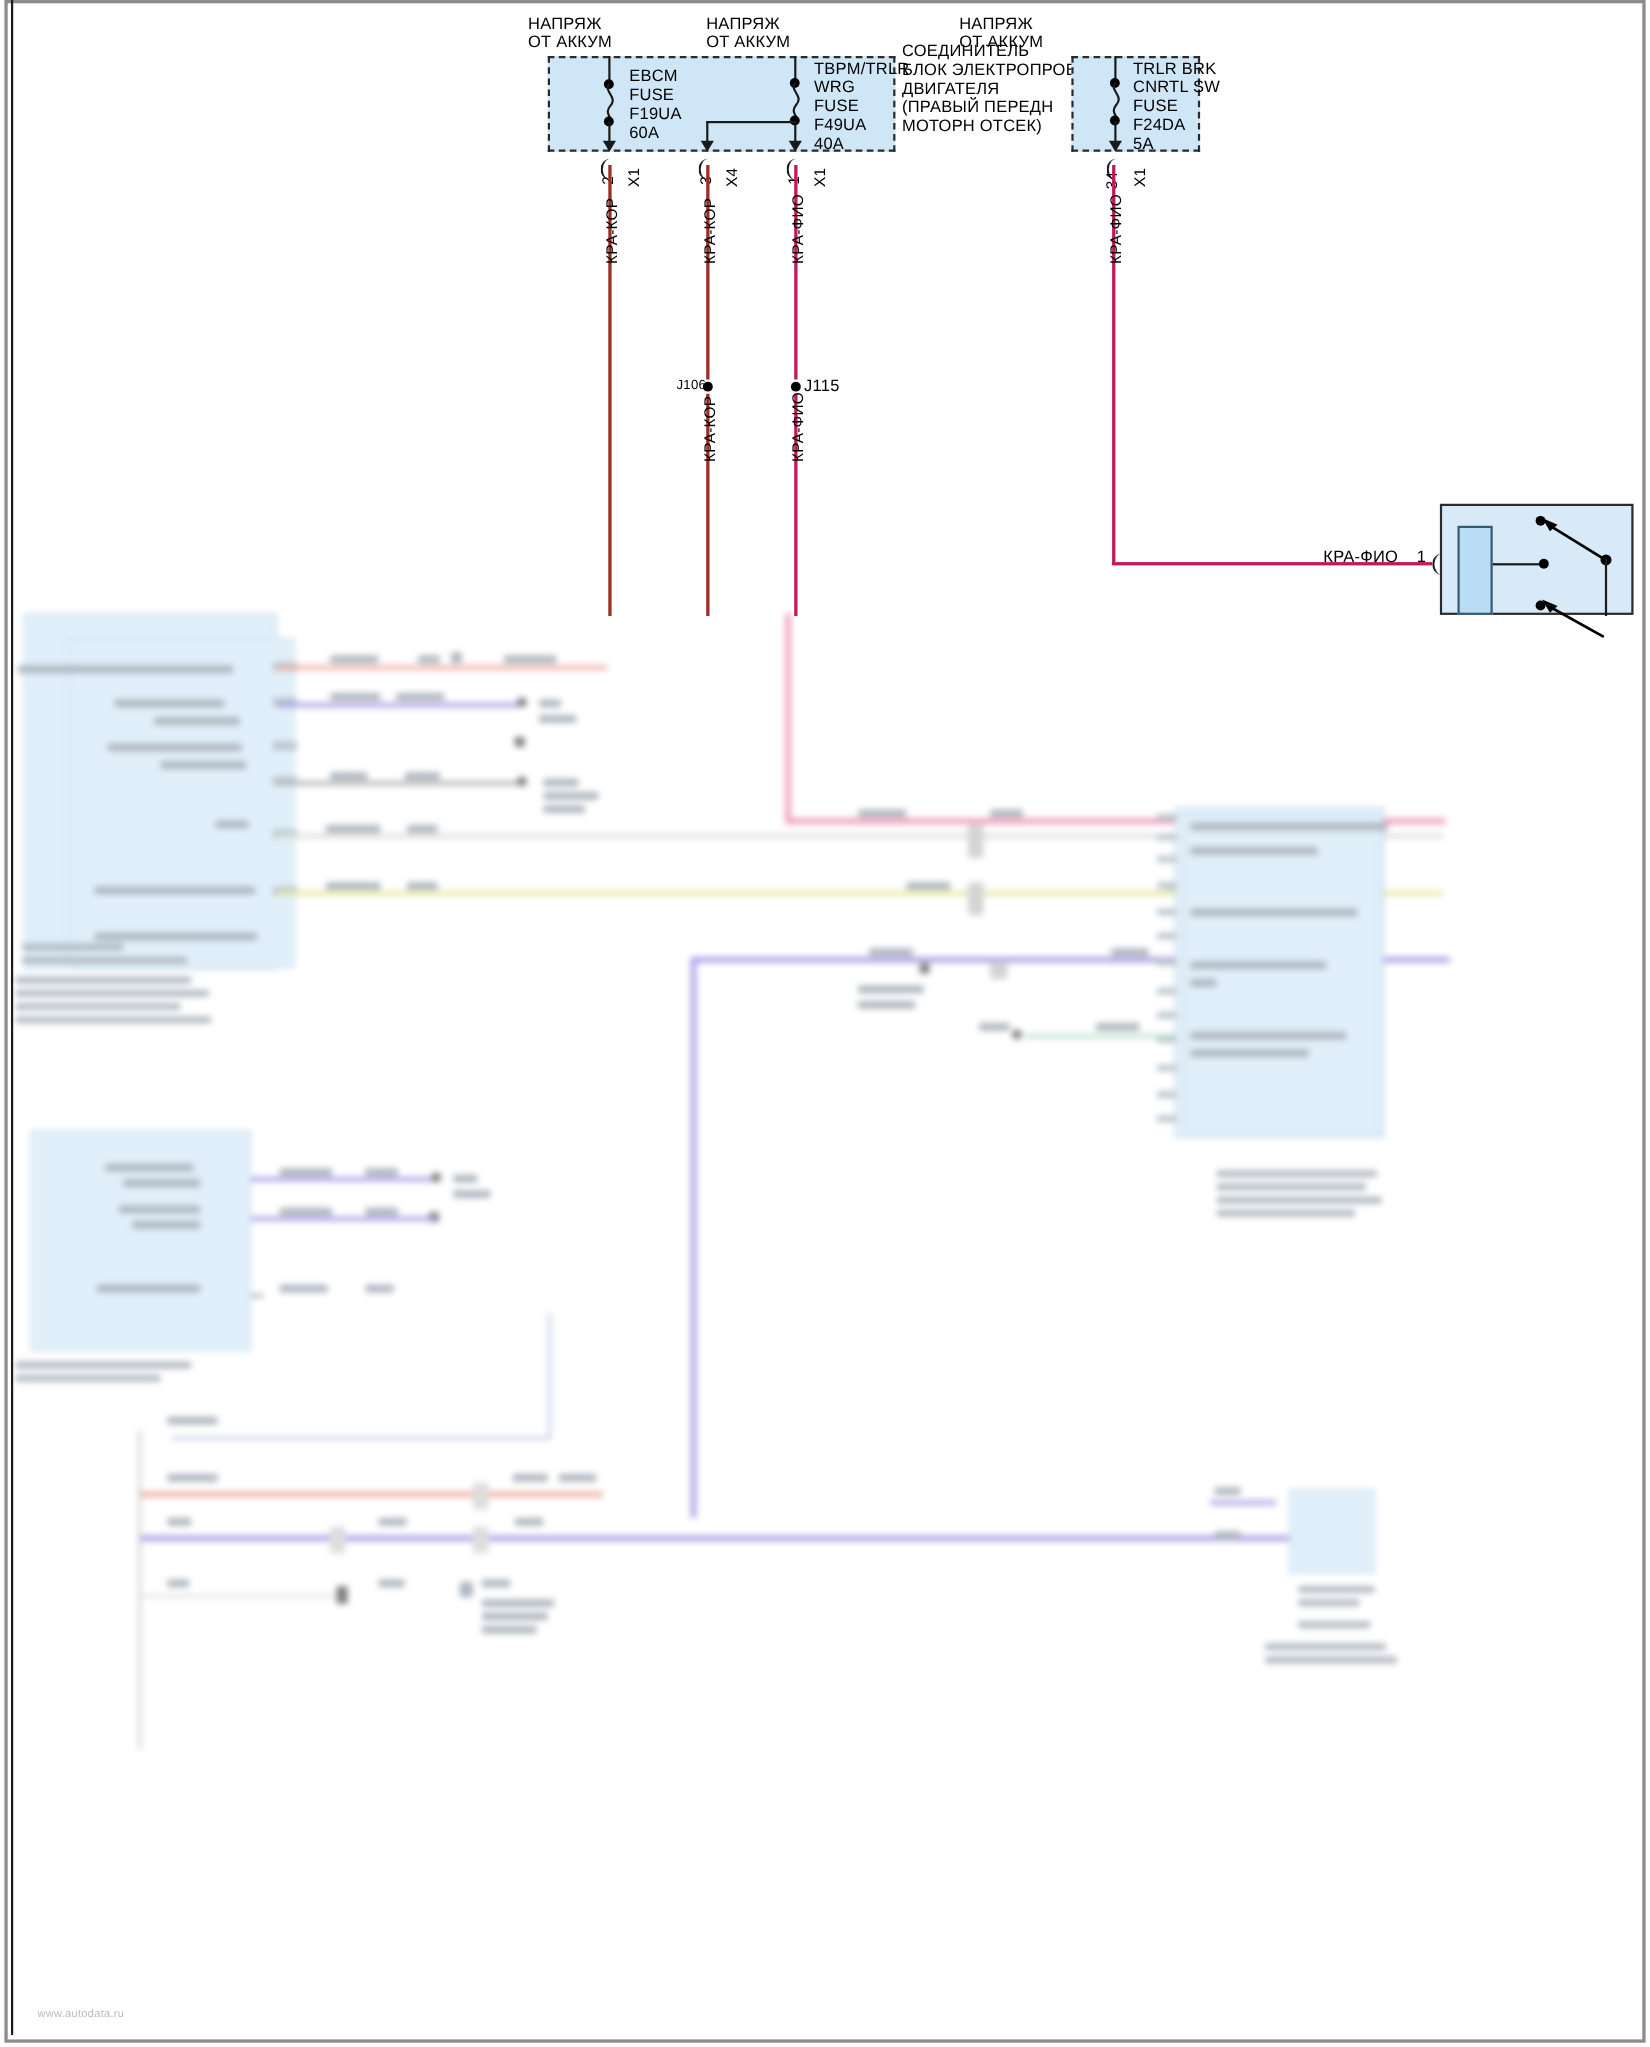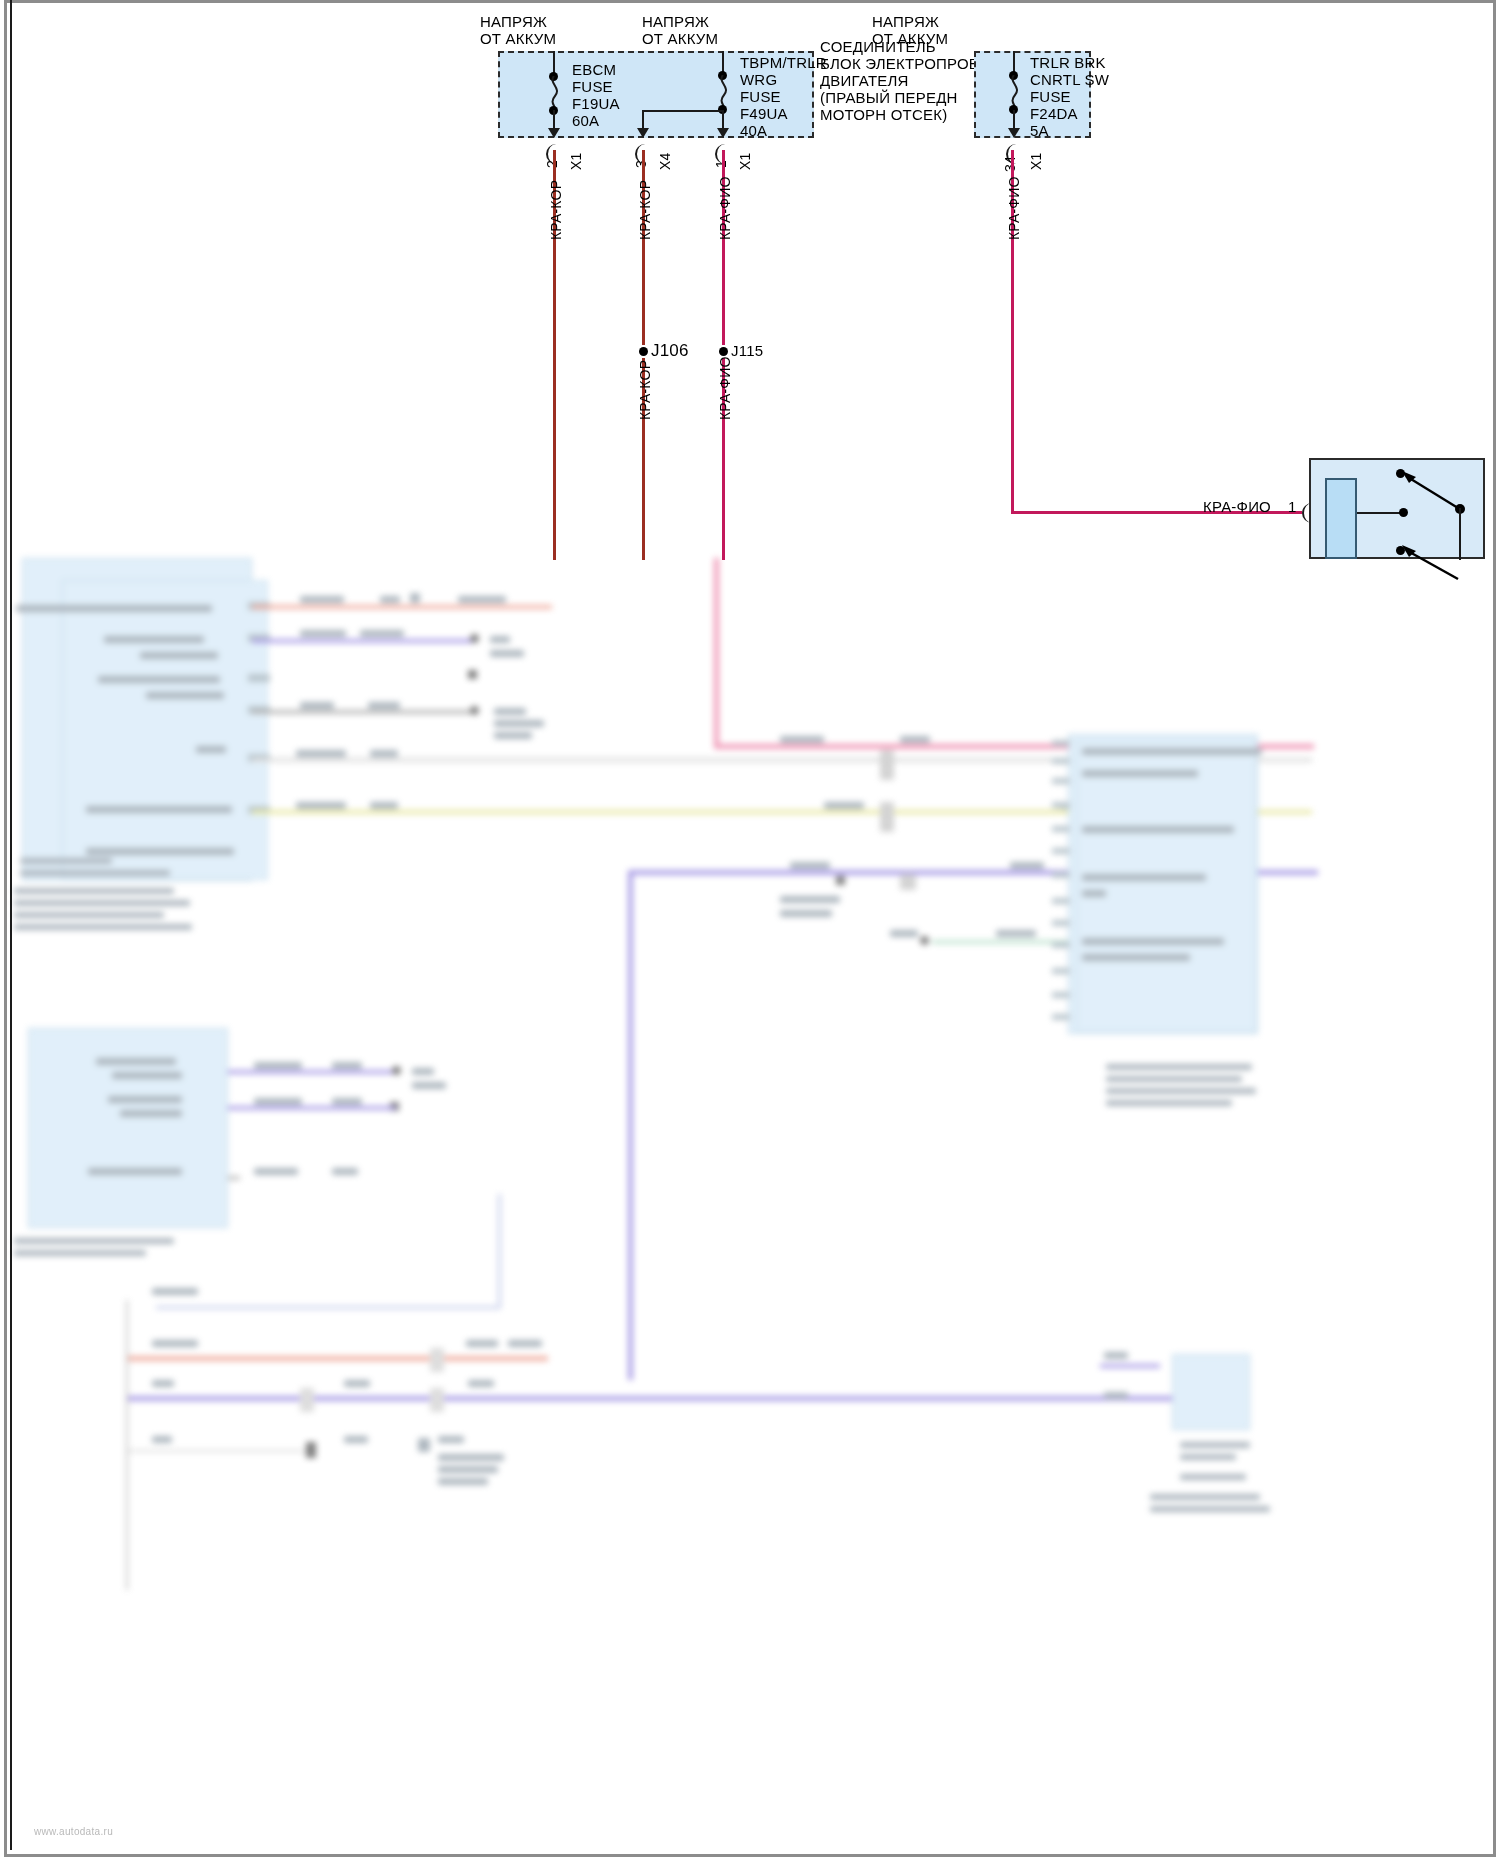--- a/index.html
+++ b/index.html
@@ -291,21 +291,21 @@
   <div class="txt rot" style="left:568px;top:170px;font-size:14px;">X1</div>
   <div class="wire" style="left:553px;top:150px;width:3px;height:410px;background:#9b2f22;"></div>
   <div class="txt rot" style="left:548px;top:240px;font-size:14px;">КРА-КОР</div>
 
   <div class="conn" style="left:635px;top:144px;"></div>
   <div class="txt rot" style="left:633px;top:168px;font-size:14px;">3</div>
   <div class="txt rot" style="left:657px;top:170px;font-size:14px;">X4</div>
   <div class="wire" style="left:642px;top:150px;width:3px;height:195px;background:#9b2f22;"></div>
   <div class="txt rot" style="left:637px;top:240px;font-size:14px;">КРА-КОР</div>
   <div class="dot" style="left:639px;top:347px;"></div>
-  <div class="txt" style="left:651px;top:342px;font-size:17px;">J106</div>
+  <div class="txt" style="left:615px;top:342px;font-size:12px;">J106</div>
   <div class="wire" style="left:642px;top:358px;width:3px;height:202px;background:#9b2f22;"></div>
   <div class="txt rot" style="left:637px;top:420px;font-size:14px;">КРА-КОР</div>
 
   <div class="conn" style="left:715px;top:144px;"></div>
   <div class="txt rot" style="left:713px;top:168px;font-size:14px;">1</div>
   <div class="txt rot" style="left:737px;top:170px;font-size:14px;">X1</div>
   <div class="wire" style="left:722px;top:150px;width:3px;height:195px;background:#c2185b;"></div>
   <div class="txt rot" style="left:717px;top:240px;font-size:14px;">КРА-ФИО</div>
   <div class="dot" style="left:719px;top:347px;"></div>
   <div class="txt" style="left:731px;top:342px;font-size:15px;">J115</div>

